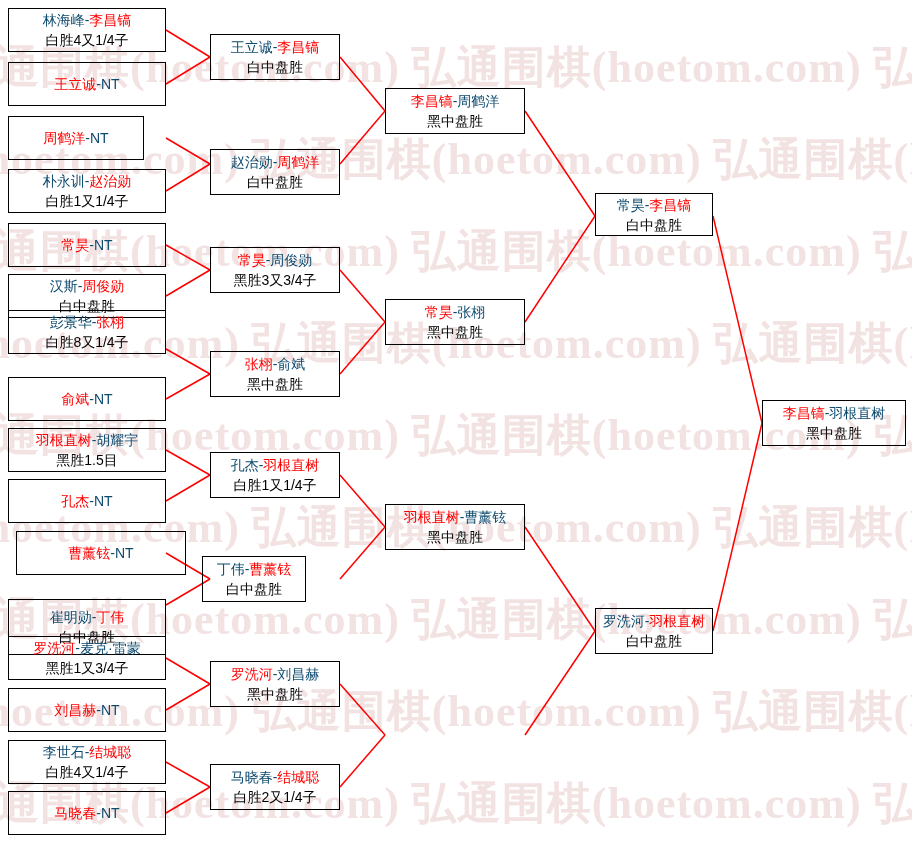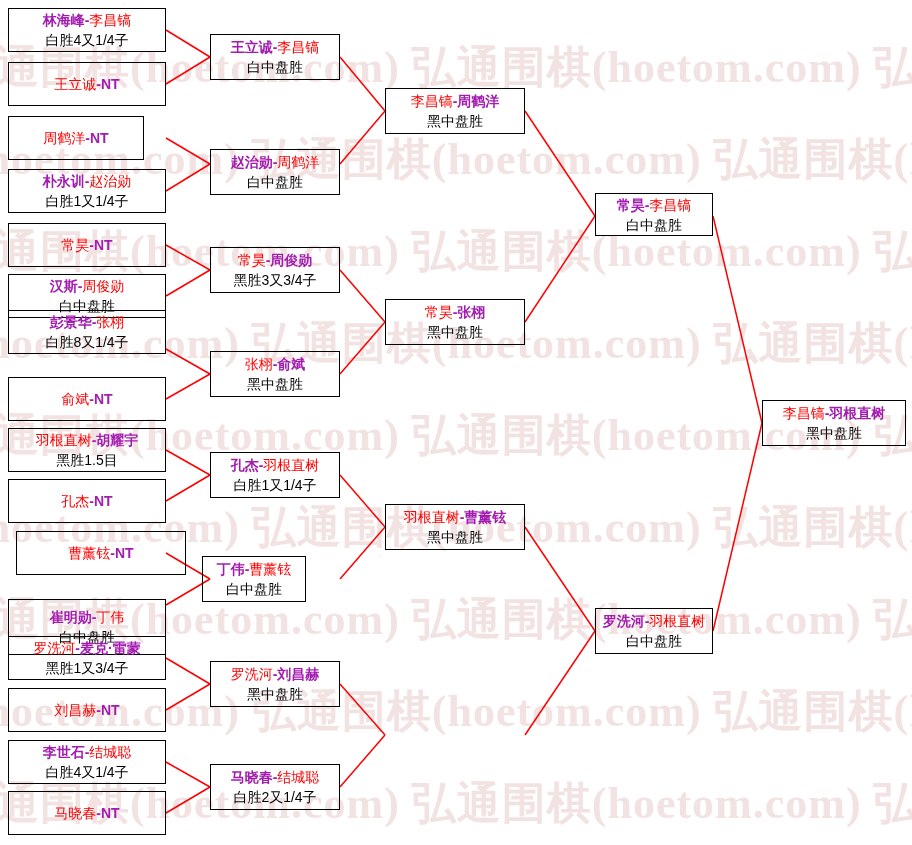--- a/index.html
+++ b/index.html
@@ -20,21 +20,21 @@
   .box {
     position:absolute; z-index:2;
     border:1px solid #000; background:transparent;
     display:flex; flex-direction:column; align-items:center; justify-content:center;
     font-size:14px; line-height:20px; text-align:center; color:#000;
   }
   .l1 { white-space:nowrap; }
   .l2 { white-space:nowrap; color:#000000; }
   .l2:empty { display:none; }
   .red { color:var(--red,#ff0000); }
-  .blk { color:#a21caf;font-weight:bold; }
+  .blk { color:#0c4a6e; }
 </style>
 </head>
 <body>
 
 <div id="bracket">
   <div id="watermark">
       <div class="wm-row" style="top: 38px; left: -50px;">弘通围棋(hoetom.com)  弘通围棋(hoetom.com)  弘通围棋(hoetom.com)  </div>
       <div class="wm-row" style="top: 130px; left: -210px;">弘通围棋(hoetom.com)  弘通围棋(hoetom.com)  弘通围棋(hoetom.com)  </div>
       <div class="wm-row" style="top: 222px; left: -50px;">弘通围棋(hoetom.com)  弘通围棋(hoetom.com)  弘通围棋(hoetom.com)  </div>
       <div class="wm-row" style="top: 314px; left: -210px;">弘通围棋(hoetom.com)  弘通围棋(hoetom.com)  弘通围棋(hoetom.com)  </div>

